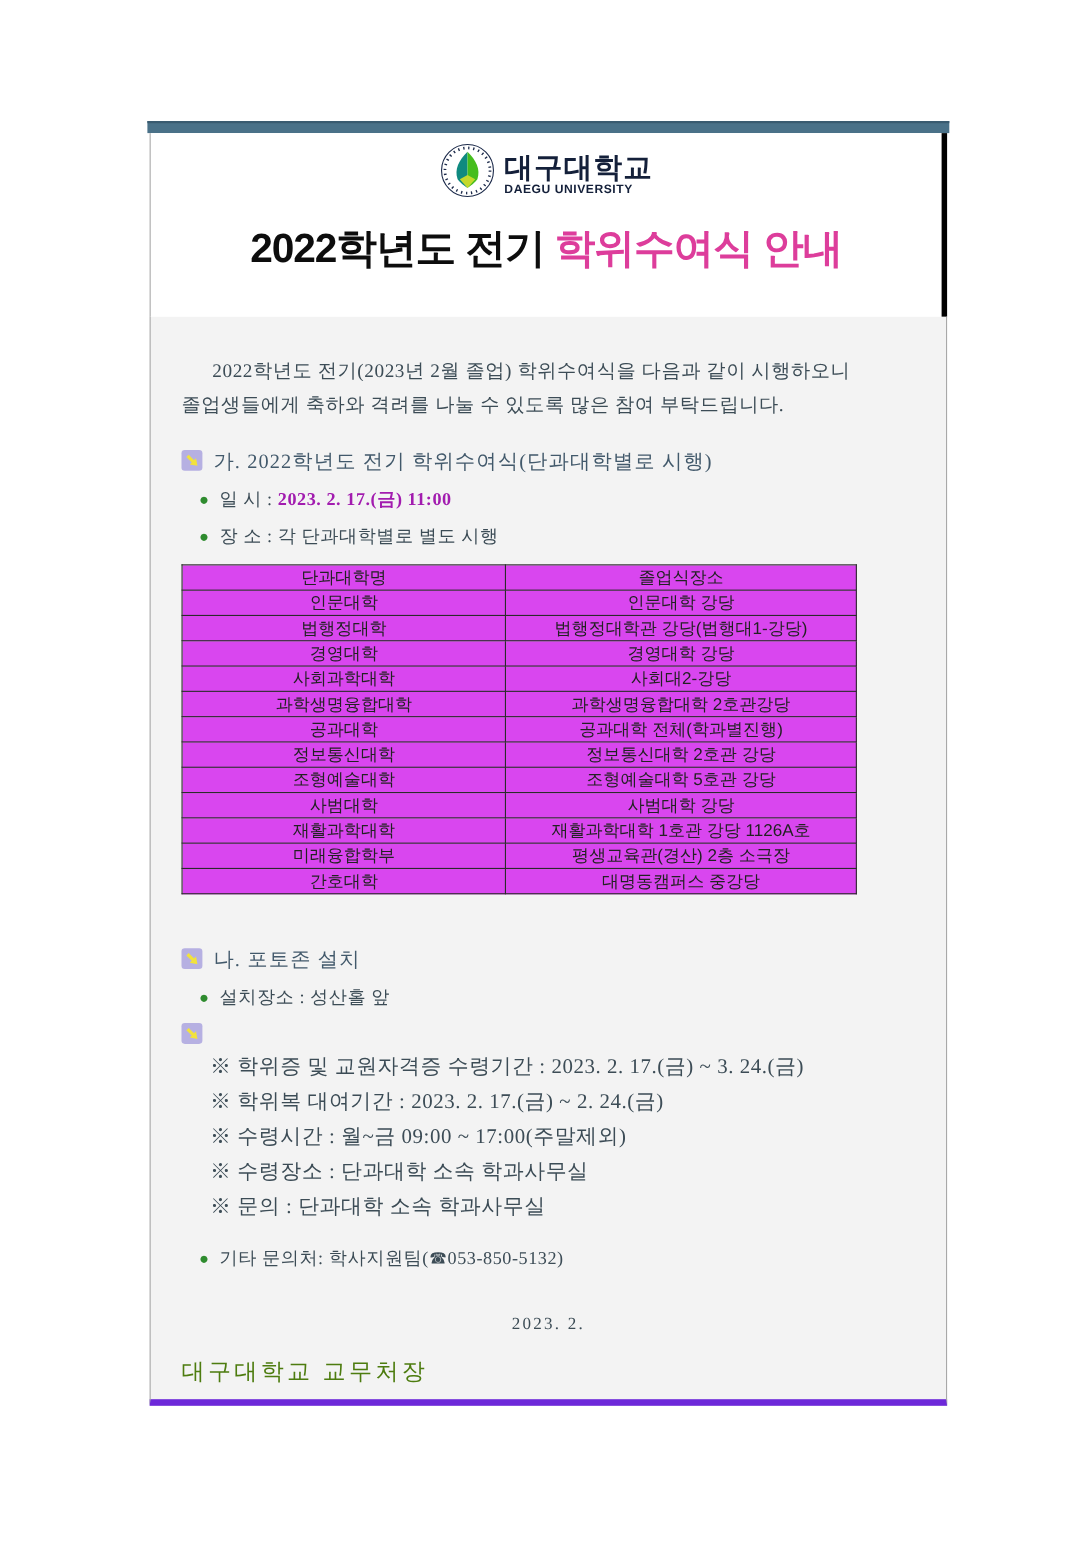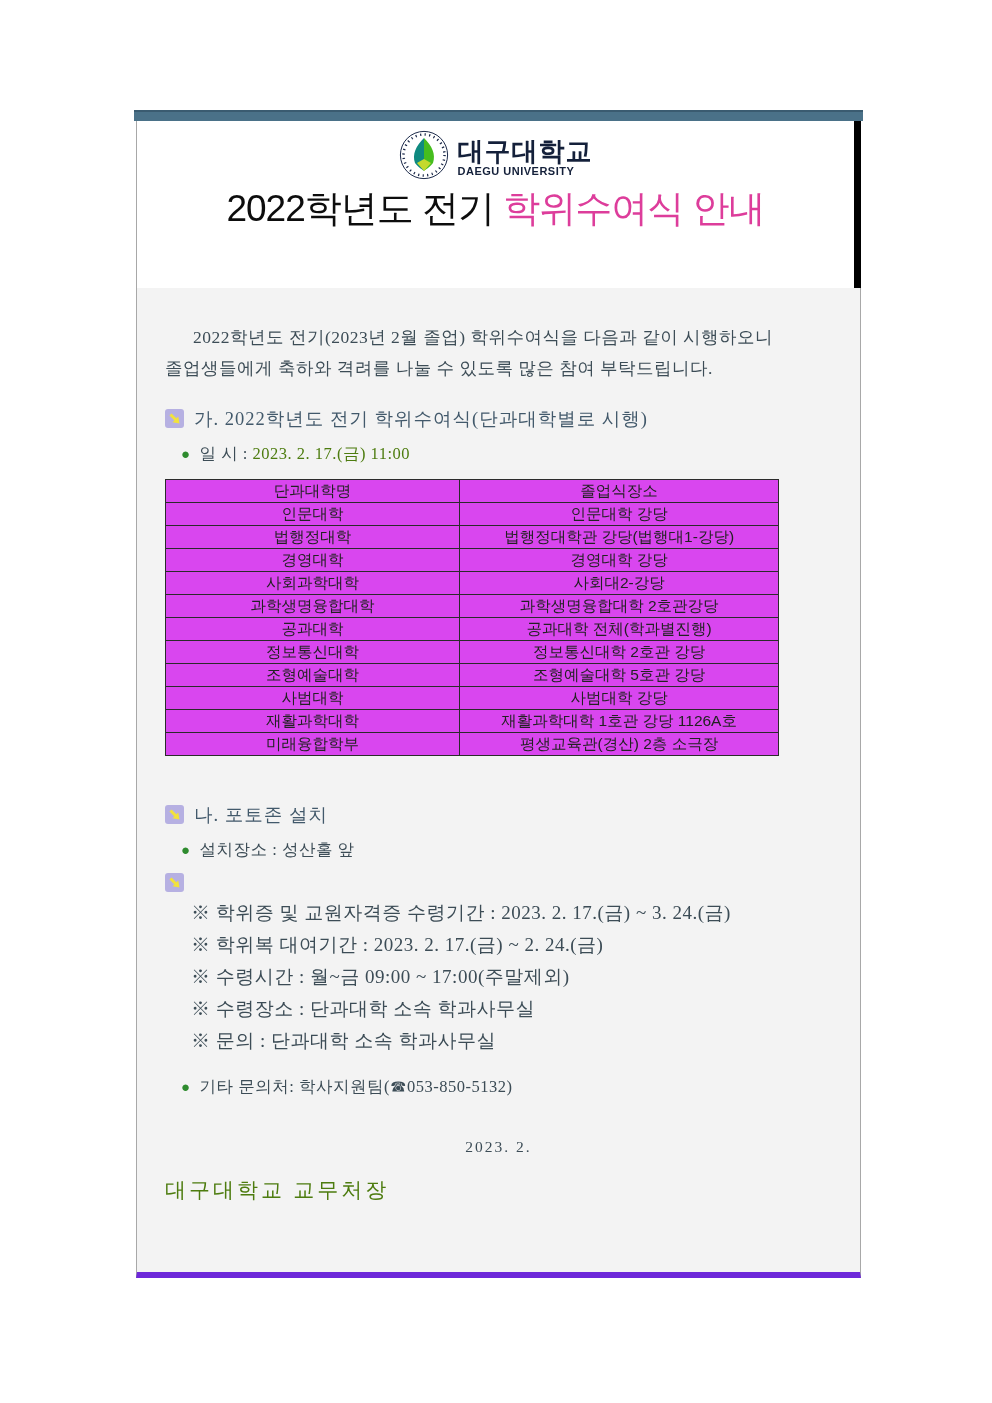--- a/index.html
+++ b/index.html
@@ -5,45 +5,45 @@
   * { margin:0; padding:0; box-sizing:border-box; }
   body { background:#ffffff; font-family:"Liberation Serif","DejaVu Serif",serif; }
   .page { position:relative; width:992px; height:1403px; background:#ffffff; overflow:hidden; }
 
   .topbar { position:absolute; left:134px; top:110px; width:729px; height:11px;
             background:#4a7188; border-top:2px solid #3a5b70; }
 
   .doc { position:absolute; left:136px; top:121px; width:725px; }
 
   
-  .doc-header { background:#ffffff; border-left:1px solid #a8a8a8; border-right:7px solid #000000;
+  .doc-header { background:#ffffff; border-left:1px solid #a8a8a8; border-right:5px solid #000000;
                 height:167px; text-align:center; padding-top:9px; }
   .logo-row { display:inline-flex; align-items:center; gap:9px; }
   .logo-text { text-align:left; font-family:"Liberation Sans","DejaVu Sans",sans-serif; color:#14203a; }
   .logo-kr { font-size:26px; font-weight:bold; letter-spacing:1px; line-height:28px; }
   .logo-en { font-size:11px; font-weight:bold; letter-spacing:0.5px; }
-  .title { margin-top:0; font-family:"Liberation Sans","DejaVu Sans",sans-serif;
-           font-size:37px; font-weight:normal; color:#0d0d0d; letter-spacing:-1px; white-space:nowrap; }
+  .title { margin-top:16px; font-family:"Liberation Sans","DejaVu Sans",sans-serif;
+           font-size:37px; font-weight:bold; color:#0d0d0d; letter-spacing:-1px; white-space:nowrap; }
   .title .pink { color:#dd3d9b; }
 
   
   .doc-body { background:#f3f3f3; border:1px solid #a8a8a8; border-top:none;
               border-bottom:6px solid #6d28d9; height:990px; padding:34px 28px 0 28px;
               color:#3c4c56; }
 
   .intro { font-size:17.5px; line-height:31px; text-indent:1.6em; letter-spacing:0.5px; }
 
   .section-heading { display:flex; align-items:center; gap:10px; margin-top:22px;
                      font-size:18.5px; color:#42596b; letter-spacing:1px; }
   .arrow-chip { display:inline-flex; align-items:center; justify-content:center;
                 width:19px; height:19px; background:#b6b0e2; border-radius:3px; flex:0 0 auto; }
 
   .bullet-line { margin:12px 0 0 16px; font-size:16.5px; letter-spacing:0.5px; }
   .dot { color:#2e8b2e; font-size:15px; margin-right:9px; }
-  .bold-val { font-weight:normal; color:#4d7c0f; }
+  .bold-val { font-weight:bold; color:#a21caf; }
 
   table.venues { margin-top:14px; width:614px; border-collapse:collapse;
                  font-family:"Liberation Sans","DejaVu Sans",sans-serif;
                  font-size:15.5px; color:#222222; }
   table.venues th, table.venues td { border:1px solid #2b2b2b; height:23px;
                  text-align:center; font-weight:normal; background:#d946ef; padding:0 4px;margin-top:40px; }
   table.venues col.c1 { width:48%; }
 
   .sec-na { margin-top:46px; }
   .sec-da { margin-top:12px; }
@@ -93,20 +93,21 @@
         <span class="arrow-chip">
           <svg width="13" height="13" viewBox="0 0 13 13">
             <line x1="2.5" y1="2.5" x2="8.5" y2="8.5" stroke="#f2e23c" stroke-width="3"></line>
             <path d="M11.5 11.5 L4.5 10.2 L10.2 4.5 Z" fill="#f2e23c"></path>
           </svg>
         </span>
         <span>가. 2022학년도 전기 학위수여식(단과대학별로 시행)</span>
       </div>
 
       <div class="bullet-line"><span class="dot">●</span><span>일 시 : </span><span class="bold-val">2023. 2. 17.(금) 11:00</span></div>
+      <div class="bullet-line"><span class="dot">●</span><span>장 소 : 각 단과대학별로 별도 시행</span></div>
 
       <table class="venues">
         <colgroup>
             <col class="c1">
             <col class="c2">
           </colgroup>
         <thead>
           <tr>
             <th>단과대학명</th>
             <th>졸업식장소</th>
@@ -150,20 +151,24 @@
               <td>사범대학 강당</td>
             </tr>
             <tr>
               <td>재활과학대학</td>
               <td>재활과학대학 1호관 강당 1126A호</td>
             </tr>
             <tr>
               <td>미래융합학부</td>
               <td>평생교육관(경산) 2층 소극장</td>
             </tr>
+            <tr>
+              <td>간호대학</td>
+              <td>대명동캠퍼스 중강당</td>
+            </tr>
           </tbody>
       </table>
 
       <div class="section-heading sec-na">
         <span class="arrow-chip">
           <svg width="13" height="13" viewBox="0 0 13 13">
             <line x1="2.5" y1="2.5" x2="8.5" y2="8.5" stroke="#f2e23c" stroke-width="3"></line>
             <path d="M11.5 11.5 L4.5 10.2 L10.2 4.5 Z" fill="#f2e23c"></path>
           </svg>
         </span>

